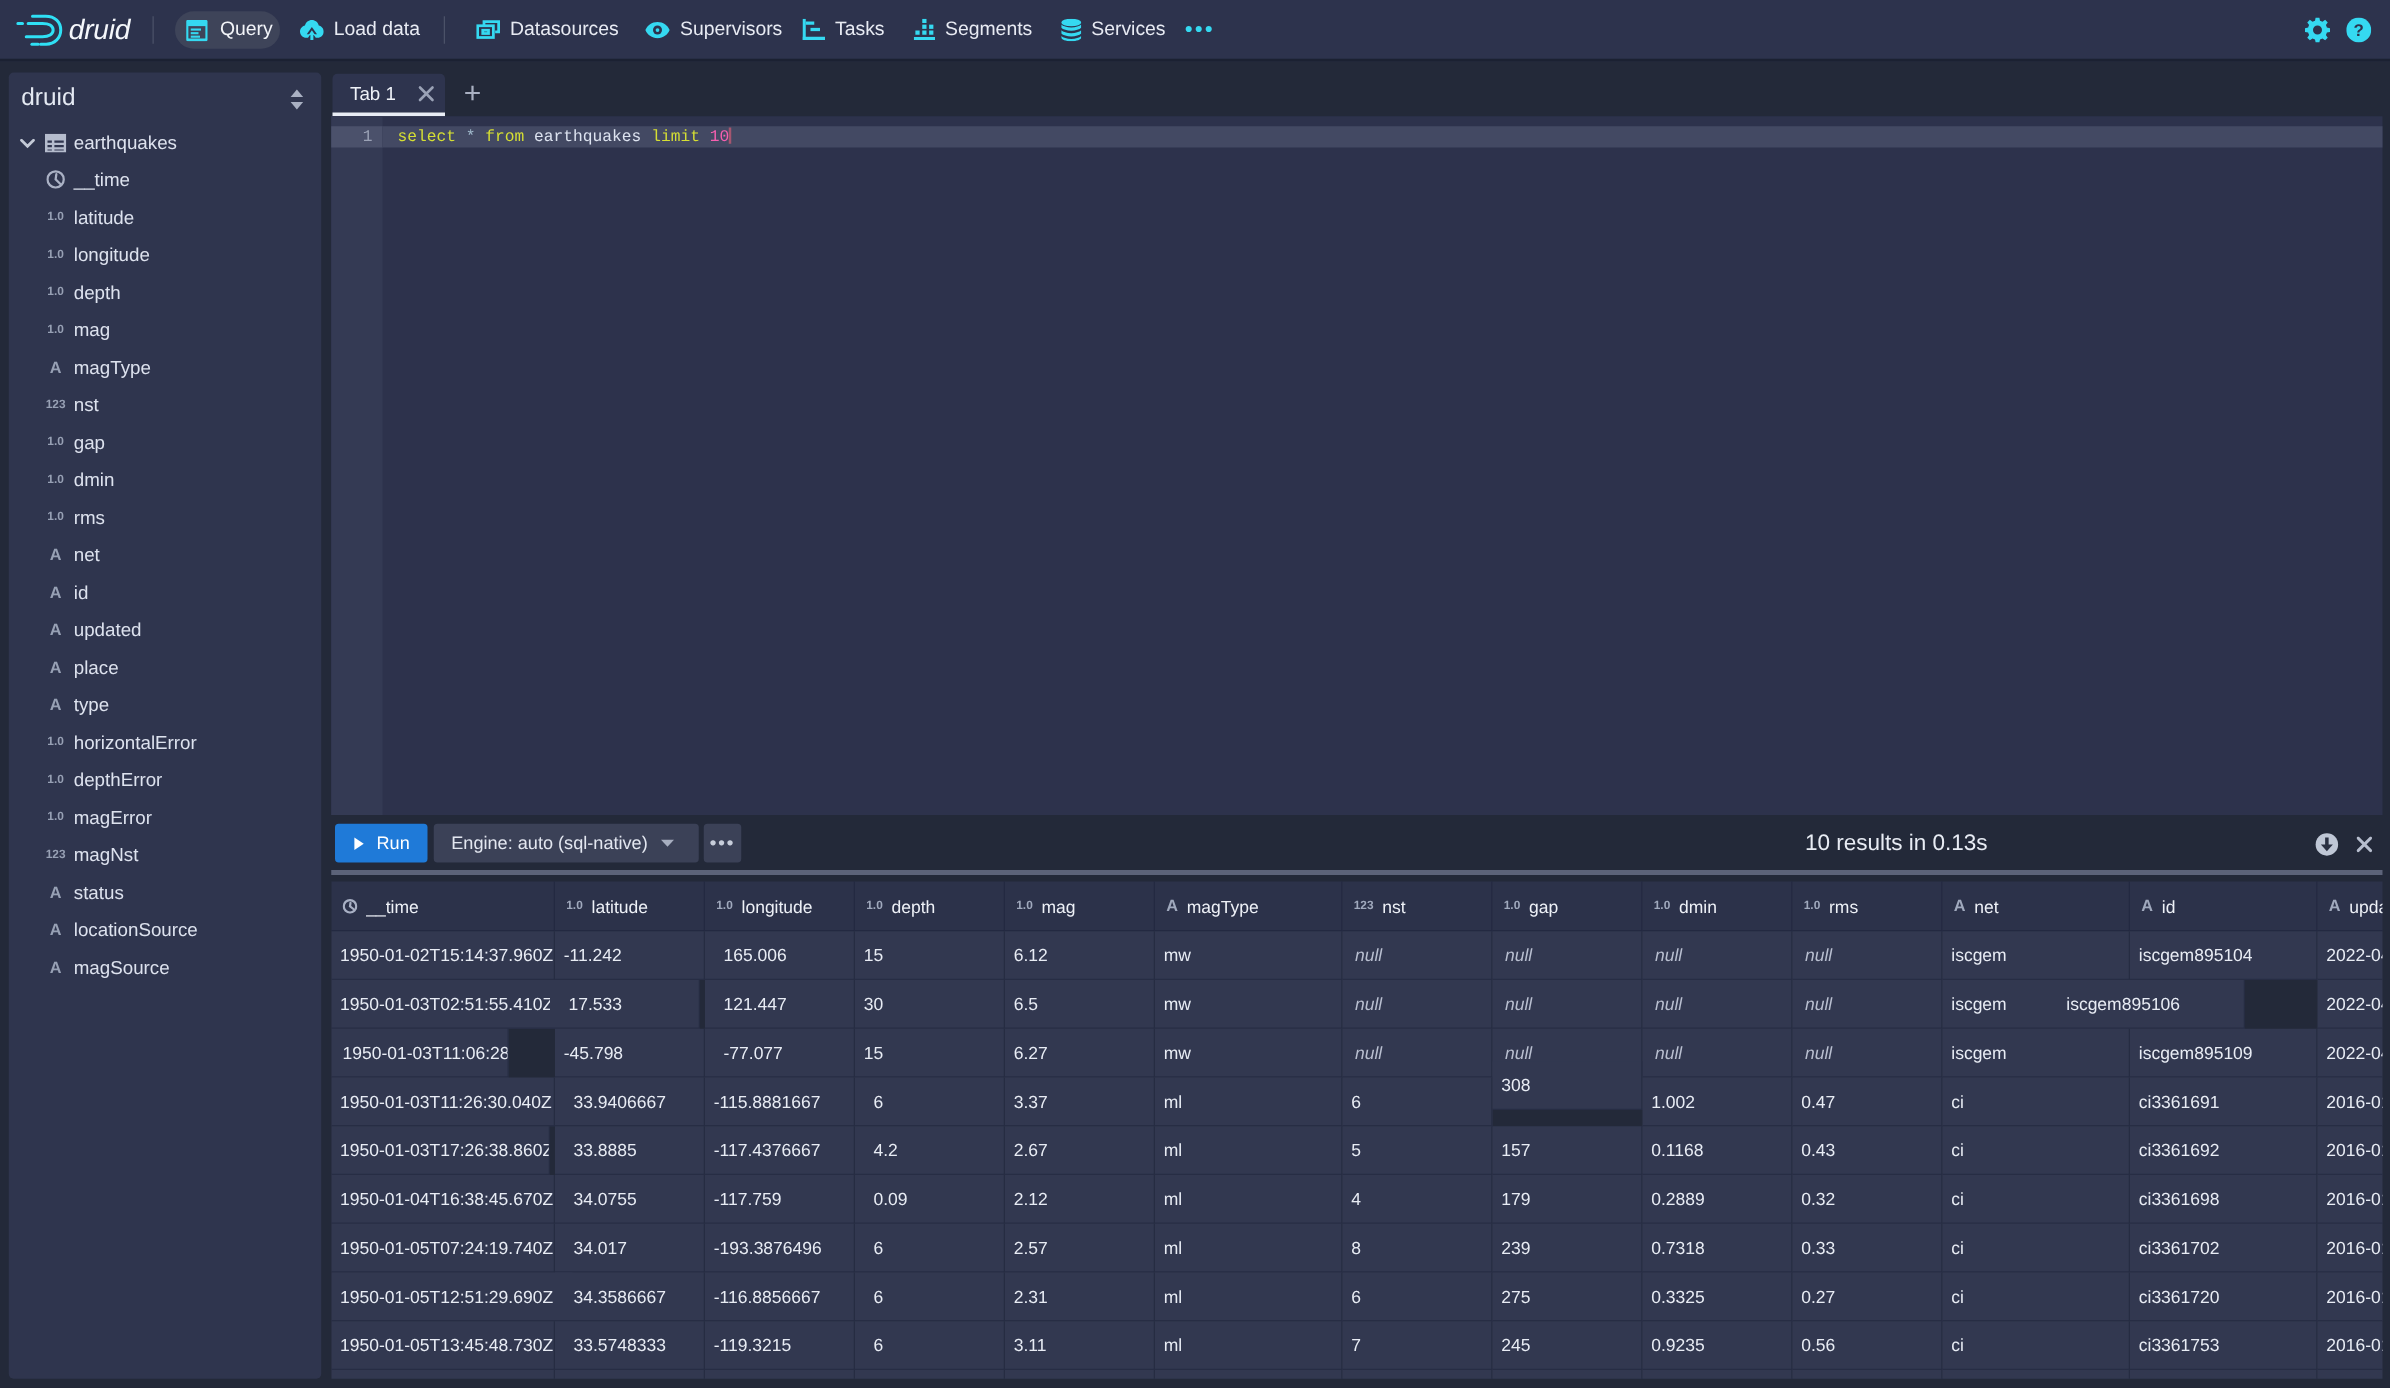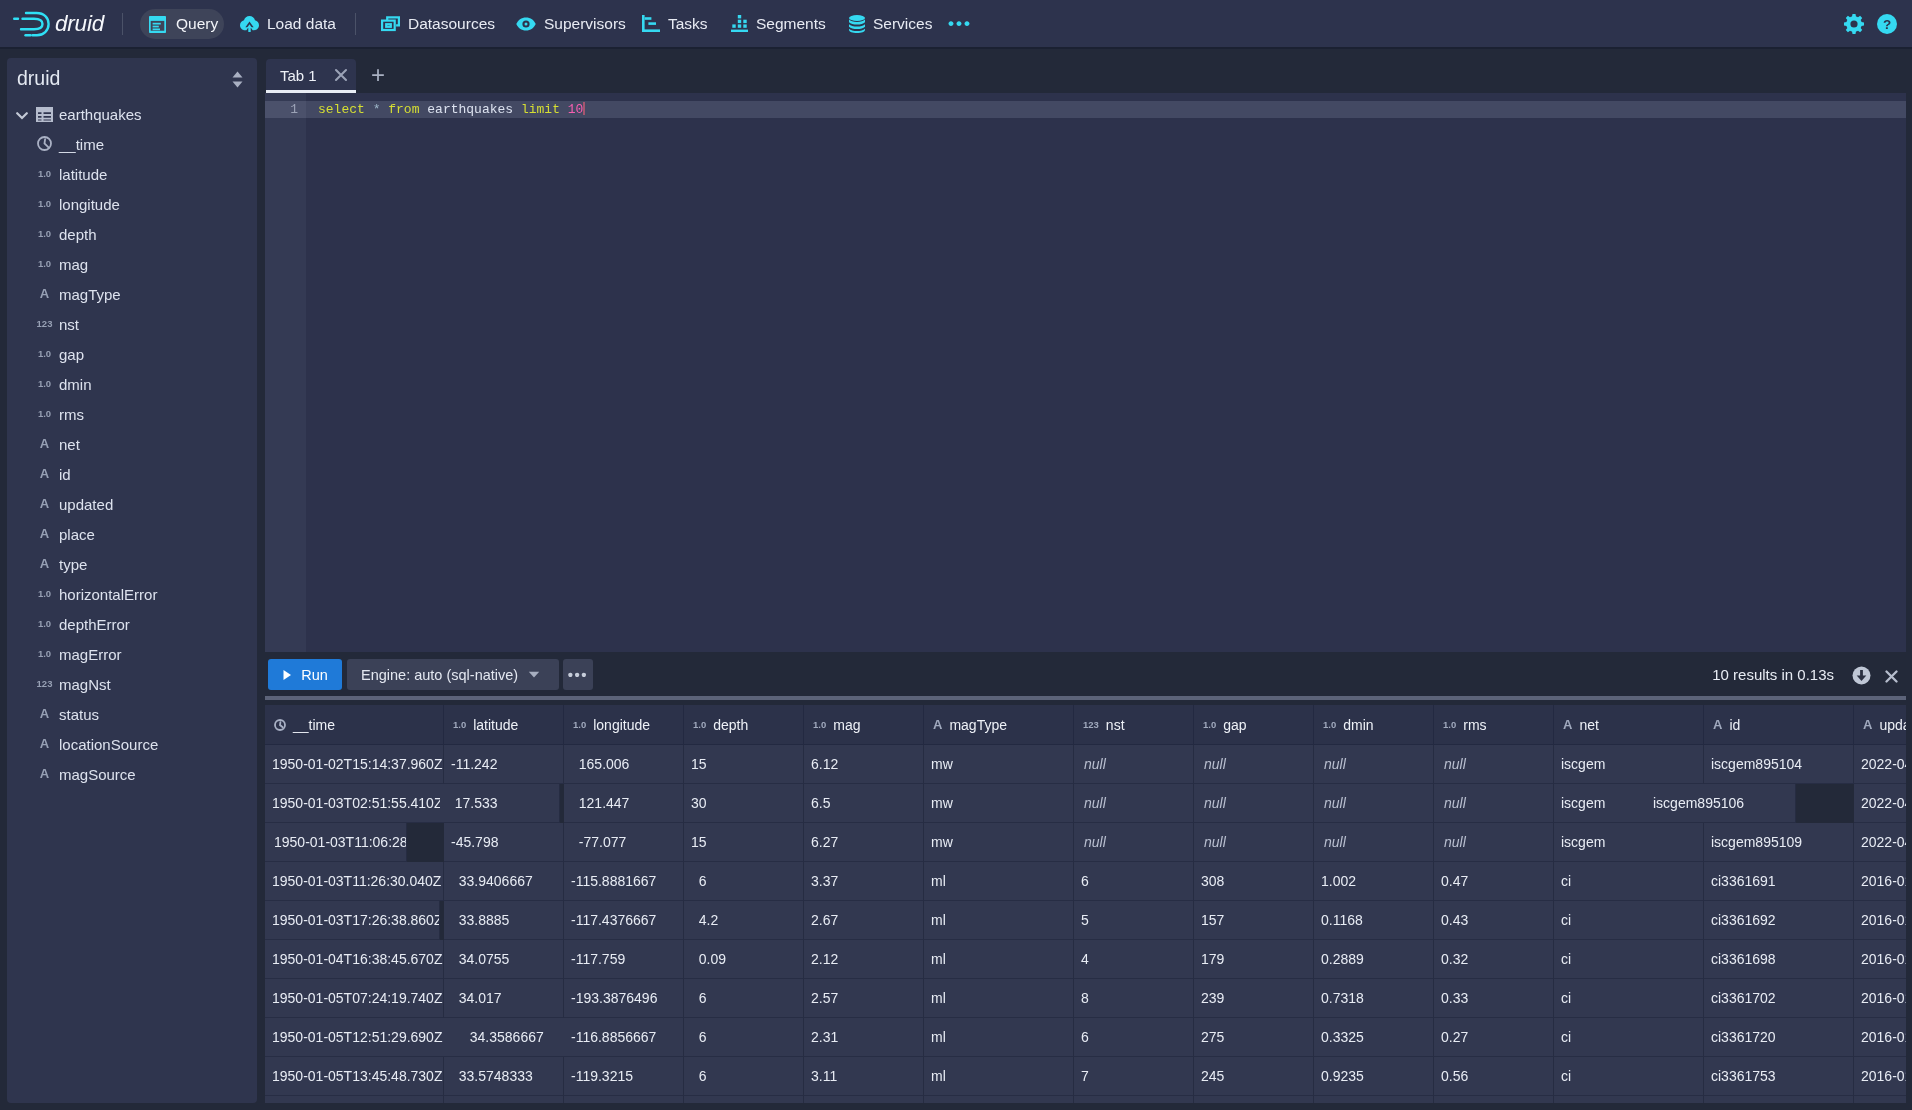--- a/index.html
+++ b/index.html
@@ -29,21 +29,21 @@
 .activeline{position:absolute;left:41px;top:8px;width:1600px;height:17px;background:#434963}
 .gutteractive{position:absolute;left:0;top:8px;width:41px;height:17px;background:#4b516b}
 .lnum{position:absolute;left:0;top:8px;width:33px;height:17px;text-align:right;font-family:"Liberation Mono",monospace;font-size:13px;line-height:17px;color:#9ba2b6}
 .code{position:absolute;left:53px;top:8px;height:17px;font-family:"Liberation Mono",monospace;font-size:13px;line-height:17px;white-space:pre}
 .kw{color:#d6df33}.star{color:#9fb8ca}.ident{color:#dde3f0}.num{color:#f75fb0}
 .cursor{display:inline-block;width:2px;height:13px;background:#a5566f;vertical-align:-2px}
 
 .runbtn{position:absolute;left:268px;top:659px;width:74px;height:31px;background:#1f7ad8;border-radius:3px;color:#fff;font-size:14.5px;display:flex;align-items:center;justify-content:center;gap:9px}
 .engbtn{position:absolute;left:347px;top:659px;width:212px;height:31px;background:#3b4157;border-radius:3px;color:#e3e7f0;font-size:14.5px;display:flex;align-items:center;padding-left:14px;gap:10px}
 .morebtn{position:absolute;left:563px;top:659px;width:30px;height:31px;background:#3b4157;border-radius:3px;color:#c7cdda;display:flex;align-items:center;justify-content:center}
-.results{position:absolute;top:660px;right:78px;left:1200px;height:29px;color:#e8ecf4;font-size:15px;text-align:right;line-height:29px}
+.results{position:absolute;top:660px;right:78px;left:1200px;height:29px;color:#e8ecf4;font-size:18px;text-align:center;line-height:29px}
 
 .hdiv{position:absolute;left:265px;top:696px;width:1641px;height:4px;background:#5c6379}
 
 .tablewrap{position:absolute;left:265px;top:705px;width:1641px;height:398px;overflow:hidden}
 .hcell{position:absolute;top:0;height:40px;background:#2c324a;border-right:1px solid #232941;border-bottom:1px solid #232941;color:#eef1f7;font-size:14px;display:flex;align-items:center;overflow:hidden}
 .hcell .hic{margin-left:9px;margin-right:7px;color:#a0a9bd;flex:none;display:flex;align-items:center}
 .cell{position:absolute;height:39px;background:#323850;border-right:1px solid #262c42;border-bottom:1px solid #272d44;color:#e8ecf4;font-size:14px;line-height:38px;padding-left:7px;white-space:pre;overflow:hidden}
 .nul{font-style:italic;color:#b9bfd0}
 </style></head>
 <body>
@@ -415,21 +415,21 @@
     <div class="cell" style="left:1289px;top:118px;width:150px;padding-left:7px">iscgem</div>
     <div class="cell" style="left:1439px;top:118px;width:150px;padding-left:7px">iscgem895109</div>
     <div class="cell" style="left:1589px;top:118px;width:70px;padding-left:7px">2022-04-26T23:35:14.691Z</div>
     <div class="cell" style="left:0px;top:157px;width:179px;padding-left:7px">1950-01-03T11:26:30.040Z</div>
     <div class="cell" style="left:179px;top:157px;width:120px;padding-left:7px"> 33.9406667</div>
     <div class="cell" style="left:299px;top:157px;width:120px;padding-left:7px">-115.8881667</div>
     <div class="cell" style="left:419px;top:157px;width:120px;padding-left:7px"> 6</div>
     <div class="cell" style="left:539px;top:157px;width:120px;padding-left:7px">3.37</div>
     <div class="cell" style="left:659px;top:157px;width:150px;padding-left:7px">ml</div>
     <div class="cell" style="left:809px;top:157px;width:120px;padding-left:7px">6</div>
-    <div class="cell" style="left:929px;top:157px;width:120px;padding-left:7px">308</div>
+    <div class="cell" style="left:929px;top:144px;width:120px;padding-left:7px">308</div>
     <div class="cell" style="left:1049px;top:157px;width:120px;padding-left:7px">1.002</div>
     <div class="cell" style="left:1169px;top:157px;width:120px;padding-left:7px">0.47</div>
     <div class="cell" style="left:1289px;top:157px;width:150px;padding-left:7px">ci</div>
     <div class="cell" style="left:1439px;top:157px;width:150px;padding-left:7px">ci3361691</div>
     <div class="cell" style="left:1589px;top:157px;width:70px;padding-left:7px">2016-01-28T20:37:42.830Z</div>
     <div class="cell" style="left:0px;top:196px;width:175px;padding-left:7px">1950-01-03T17:26:38.860Z</div>
     <div class="cell" style="left:179px;top:196px;width:120px;padding-left:7px"> 33.8885</div>
     <div class="cell" style="left:299px;top:196px;width:120px;padding-left:7px">-117.4376667</div>
     <div class="cell" style="left:419px;top:196px;width:120px;padding-left:7px"> 4.2</div>
     <div class="cell" style="left:539px;top:196px;width:120px;padding-left:7px">2.67</div>
@@ -461,21 +461,21 @@
     <div class="cell" style="left:539px;top:274px;width:120px;padding-left:7px">2.57</div>
     <div class="cell" style="left:659px;top:274px;width:150px;padding-left:7px">ml</div>
     <div class="cell" style="left:809px;top:274px;width:120px;padding-left:7px">8</div>
     <div class="cell" style="left:929px;top:274px;width:120px;padding-left:7px">239</div>
     <div class="cell" style="left:1049px;top:274px;width:120px;padding-left:7px">0.7318</div>
     <div class="cell" style="left:1169px;top:274px;width:120px;padding-left:7px">0.33</div>
     <div class="cell" style="left:1289px;top:274px;width:150px;padding-left:7px">ci</div>
     <div class="cell" style="left:1439px;top:274px;width:150px;padding-left:7px">ci3361702</div>
     <div class="cell" style="left:1589px;top:274px;width:70px;padding-left:7px">2016-01-28T20:38:27.830Z</div>
     <div class="cell" style="left:0px;top:313px;width:194px;padding-left:7px">1950-01-05T12:51:29.690Z</div>
-    <div class="cell" style="left:190px;top:313px;width:120px;padding-left:7px"> 34.3586667</div>
+    <div class="cell" style="left:179px;top:313px;width:120px;padding-left:7px"> 34.3586667</div>
     <div class="cell" style="left:299px;top:313px;width:120px;padding-left:7px">-116.8856667</div>
     <div class="cell" style="left:419px;top:313px;width:120px;padding-left:7px"> 6</div>
     <div class="cell" style="left:539px;top:313px;width:120px;padding-left:7px">2.31</div>
     <div class="cell" style="left:659px;top:313px;width:150px;padding-left:7px">ml</div>
     <div class="cell" style="left:809px;top:313px;width:120px;padding-left:7px">6</div>
     <div class="cell" style="left:929px;top:313px;width:120px;padding-left:7px">275</div>
     <div class="cell" style="left:1049px;top:313px;width:120px;padding-left:7px">0.3325</div>
     <div class="cell" style="left:1169px;top:313px;width:120px;padding-left:7px">0.27</div>
     <div class="cell" style="left:1289px;top:313px;width:150px;padding-left:7px">ci</div>
     <div class="cell" style="left:1439px;top:313px;width:150px;padding-left:7px">ci3361720</div>

